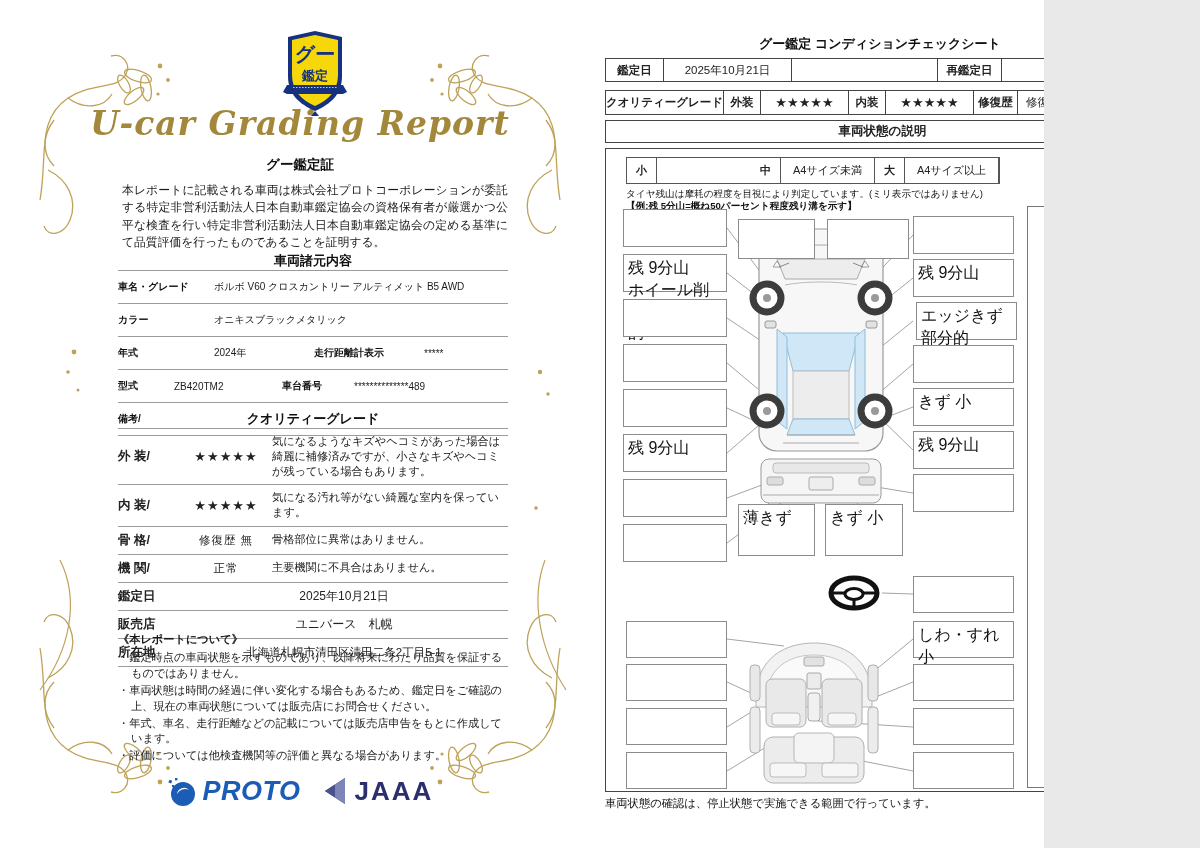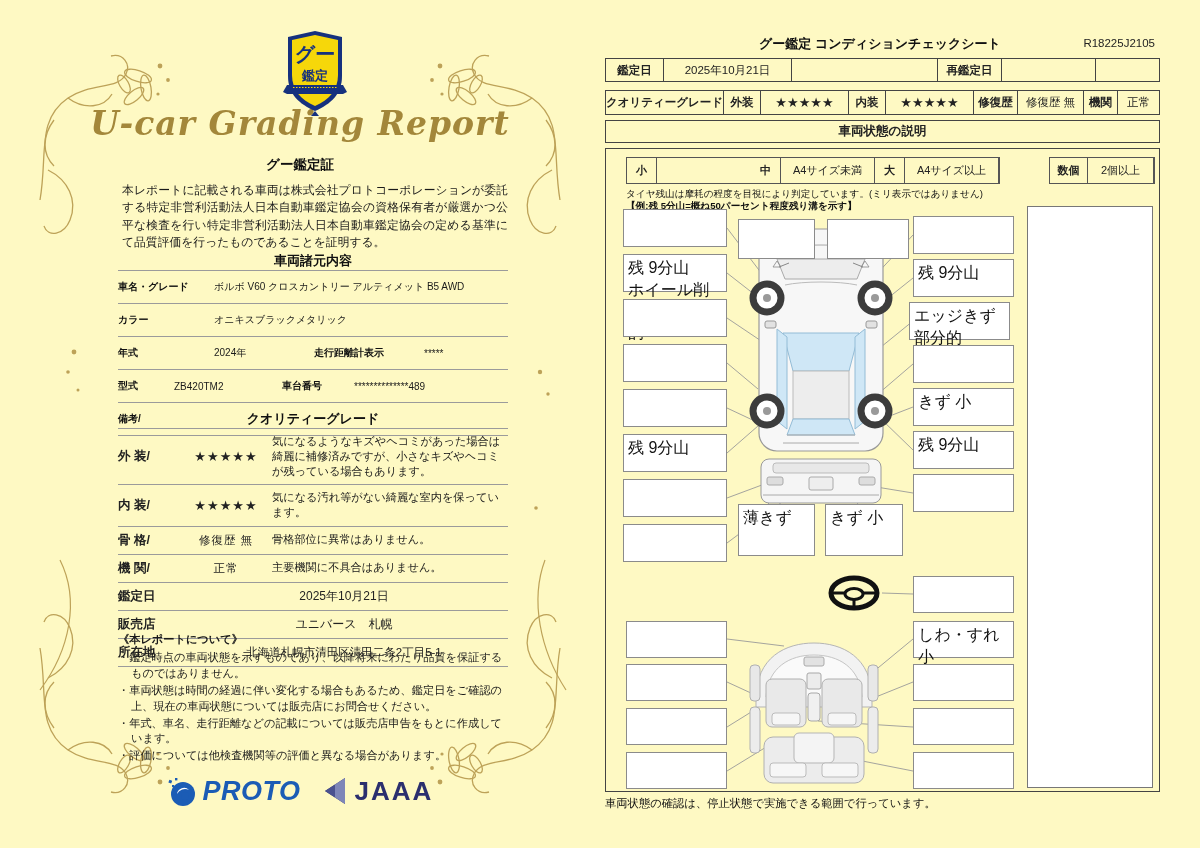--- a/index.html
+++ b/index.html
@@ -1,16 +1,16 @@
 <!DOCTYPE html>
 <html><head>
 <meta charset="utf-8">
 <style>
   html,body{margin:0;padding:0;background:#e9e9e9;}
-  .sheet{position:relative;width:1200px;height:848px;background:#fef9c3;overflow:hidden;
+  .sheet{position:relative;width:1044px;height:848px;background:#ffffff;overflow:hidden;
          font-family:"Liberation Sans","DejaVu Sans",sans-serif;color:#222;}
   .abs{position:absolute;}
   
   .page-left{position:absolute;left:0;top:0;width:600px;height:848px;}
   .gr-title{left:0;top:104px;width:600px;text-align:center;
             font-family:"DejaVu Serif","Liberation Serif",serif;font-style:italic;font-weight:bold;
             font-size:33px;color:#a3873a;letter-spacing:1px;}
   .gr-sub{left:0;top:156px;width:600px;text-align:center;font-size:13.5px;font-weight:bold;color:#111;}
   .intro{left:122px;top:182px;width:386px;font-size:11.8px;line-height:1.48;text-align:justify;color:#1a1a1a;}
   .sec-title{width:390px;text-align:center;font-weight:bold;font-size:13px;color:#111;}
@@ -349,21 +349,21 @@
           <div class="anno" style="left: 17px; top: 105px; width: 104px; height: 38px;">残 9分山
 ホイール削れ・傷 部分的</div>
           <div class="anno" style="left: 17px; top: 150px; width: 104px; height: 38px;"></div>
           <div class="anno" style="left: 17px; top: 195px; width: 104px; height: 38px;"></div>
           <div class="anno" style="left: 17px; top: 240px; width: 104px; height: 38px;"></div>
           <div class="anno" style="left: 17px; top: 285px; width: 104px; height: 38px;">残 9分山</div>
           <div class="anno" style="left: 17px; top: 330px; width: 104px; height: 38px;"></div>
           <div class="anno" style="left: 17px; top: 375px; width: 104px; height: 38px;"></div>
           <div class="anno" style="left: 307px; top: 67px; width: 101px; height: 38px;"></div>
           <div class="anno" style="left: 307px; top: 110px; width: 101px; height: 38px;">残 9分山</div>
-          <div class="anno" style="left: 303px; top: 153px; width: 101px; height: 38px;">エッジきず 部分的</div>
+          <div class="anno" style="left: 310px; top: 153px; width: 101px; height: 38px;">エッジきず 部分的</div>
           <div class="anno" style="left: 307px; top: 196px; width: 101px; height: 38px;"></div>
           <div class="anno" style="left: 307px; top: 239px; width: 101px; height: 38px;">きず 小</div>
           <div class="anno" style="left: 307px; top: 282px; width: 101px; height: 38px;">残 9分山</div>
           <div class="anno" style="left: 307px; top: 325px; width: 101px; height: 38px;"></div>
           <div class="anno" style="left: 20px; top: 472px; width: 101px; height: 37px;"></div>
           <div class="anno" style="left: 20px; top: 515px; width: 101px; height: 37px;"></div>
           <div class="anno" style="left: 20px; top: 559px; width: 101px; height: 37px;"></div>
           <div class="anno" style="left: 20px; top: 603px; width: 101px; height: 37px;"></div>
           <div class="anno" style="left: 307px; top: 472px; width: 101px; height: 37px;">しわ・すれ 小</div>
           <div class="anno" style="left: 307px; top: 515px; width: 101px; height: 37px;"></div>

